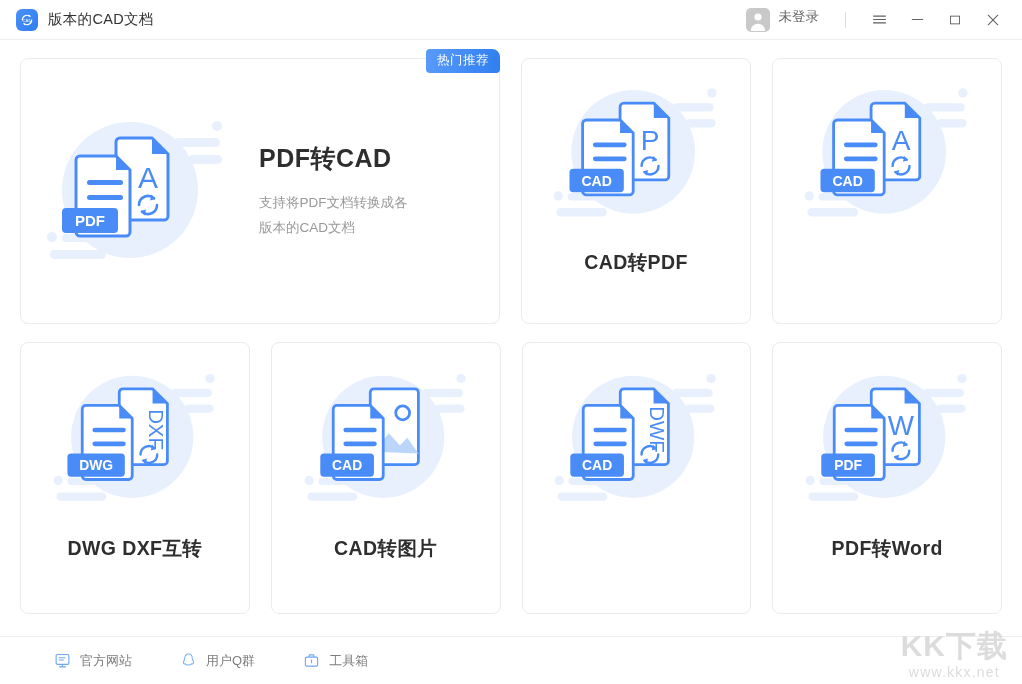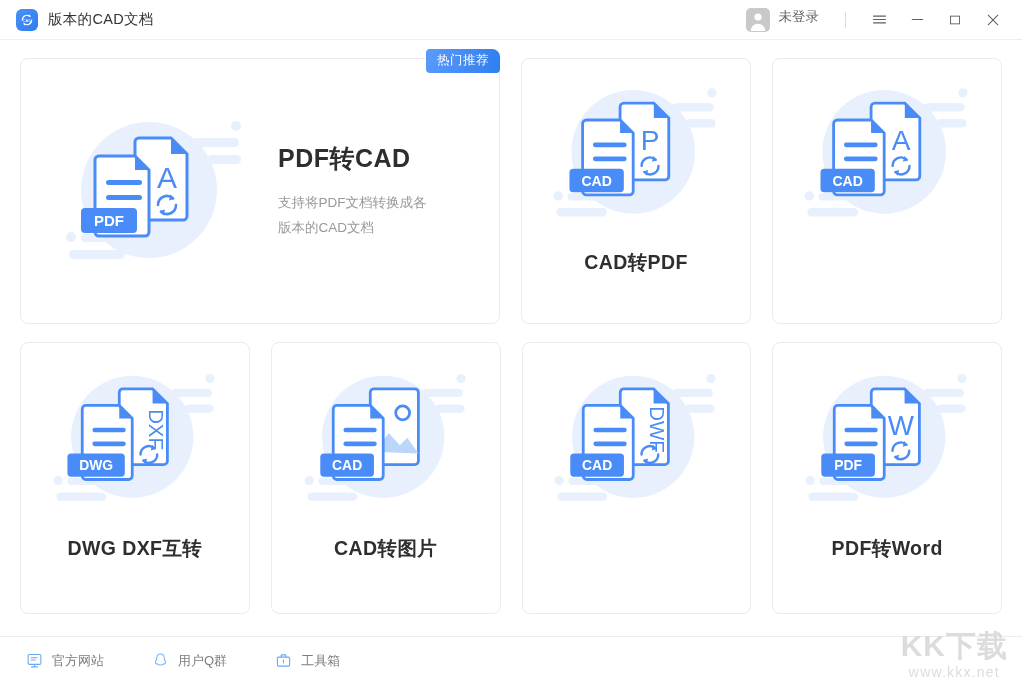--- a/index.html
+++ b/index.html
@@ -54,21 +54,21 @@
 
   .row { display: flex; gap: 21px; }
   .row2 { margin-top: 18px; }
 
   .card {
     background: #ffffff;
     border: 1px solid #ebebeb;
     border-radius: 8px;
     position: relative;
   }
-  .card-hero { width: 480px; height: 266px; display: flex; align-items: center; padding-left: 19px; }
+  .card-hero { width: 480px; height: 266px; display: flex; align-items: center; }
   .card-sm   { flex: 1; height: 266px;
                display: flex; flex-direction: column;
                align-items: center; justify-content: flex-start; }
   .row2 .card-sm { height: 272px; }
 
   
   .badge {
     position: absolute; top: -10px; right: -1px;
     background: linear-gradient(100deg, #5a9bfb 0%, #2f7ef0 100%);
     color: #ffffff; font-size: 12.5px;
@@ -100,20 +100,21 @@
   }
   .row2 .card-title { margin-top: 8px; }
 
   
   .footer {
     position: absolute; left: 0; bottom: 0;
     width: 1022px; height: 48px;
     border-top: 1px solid #ededed;
     display: flex; align-items: center;
     background: #ffffff;
+    padding-left: 28px;
   }
   .foot-item {
     display: flex; align-items: center; cursor: default;
   }
   .foot-item:first-child { margin-left: 26px; }
   .foot-item + .foot-item { margin-left: 48px; }
   .foot-label { font-size: 13px; color: #7d7d7d; margin-left: 9px; }
 
   .watermark {
     position: absolute; right: 14px; bottom: 4px;

